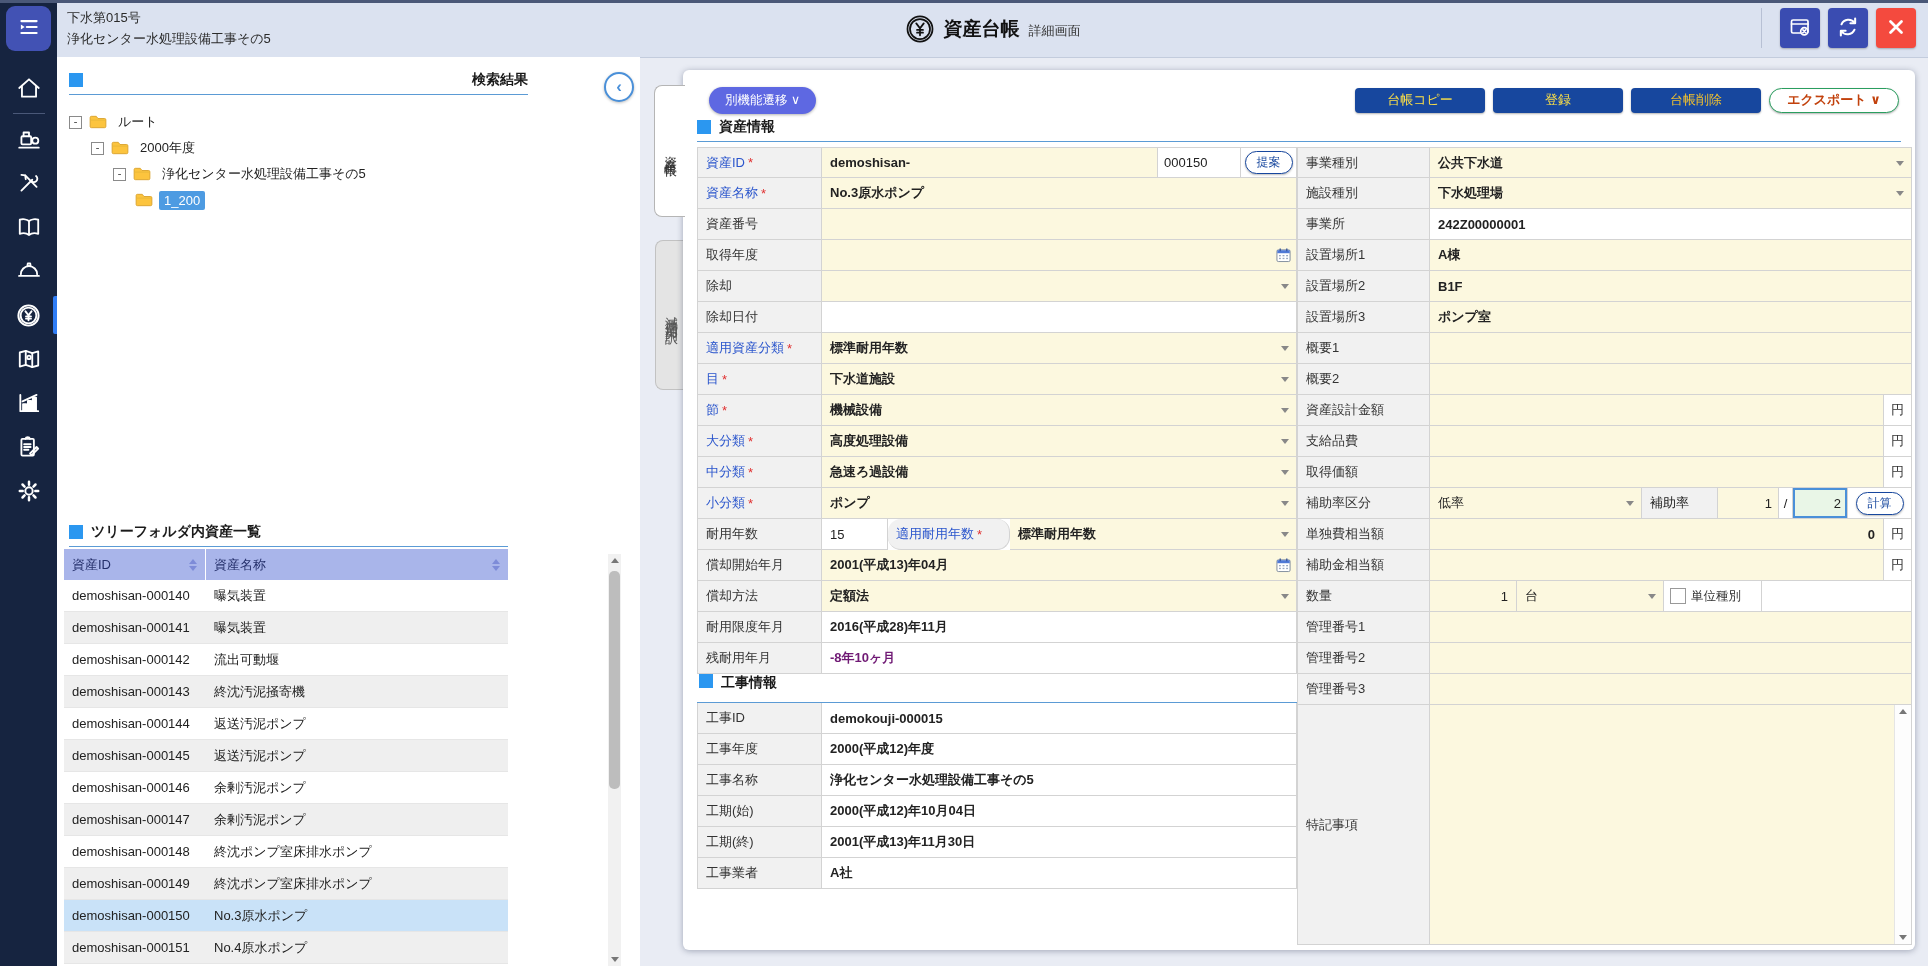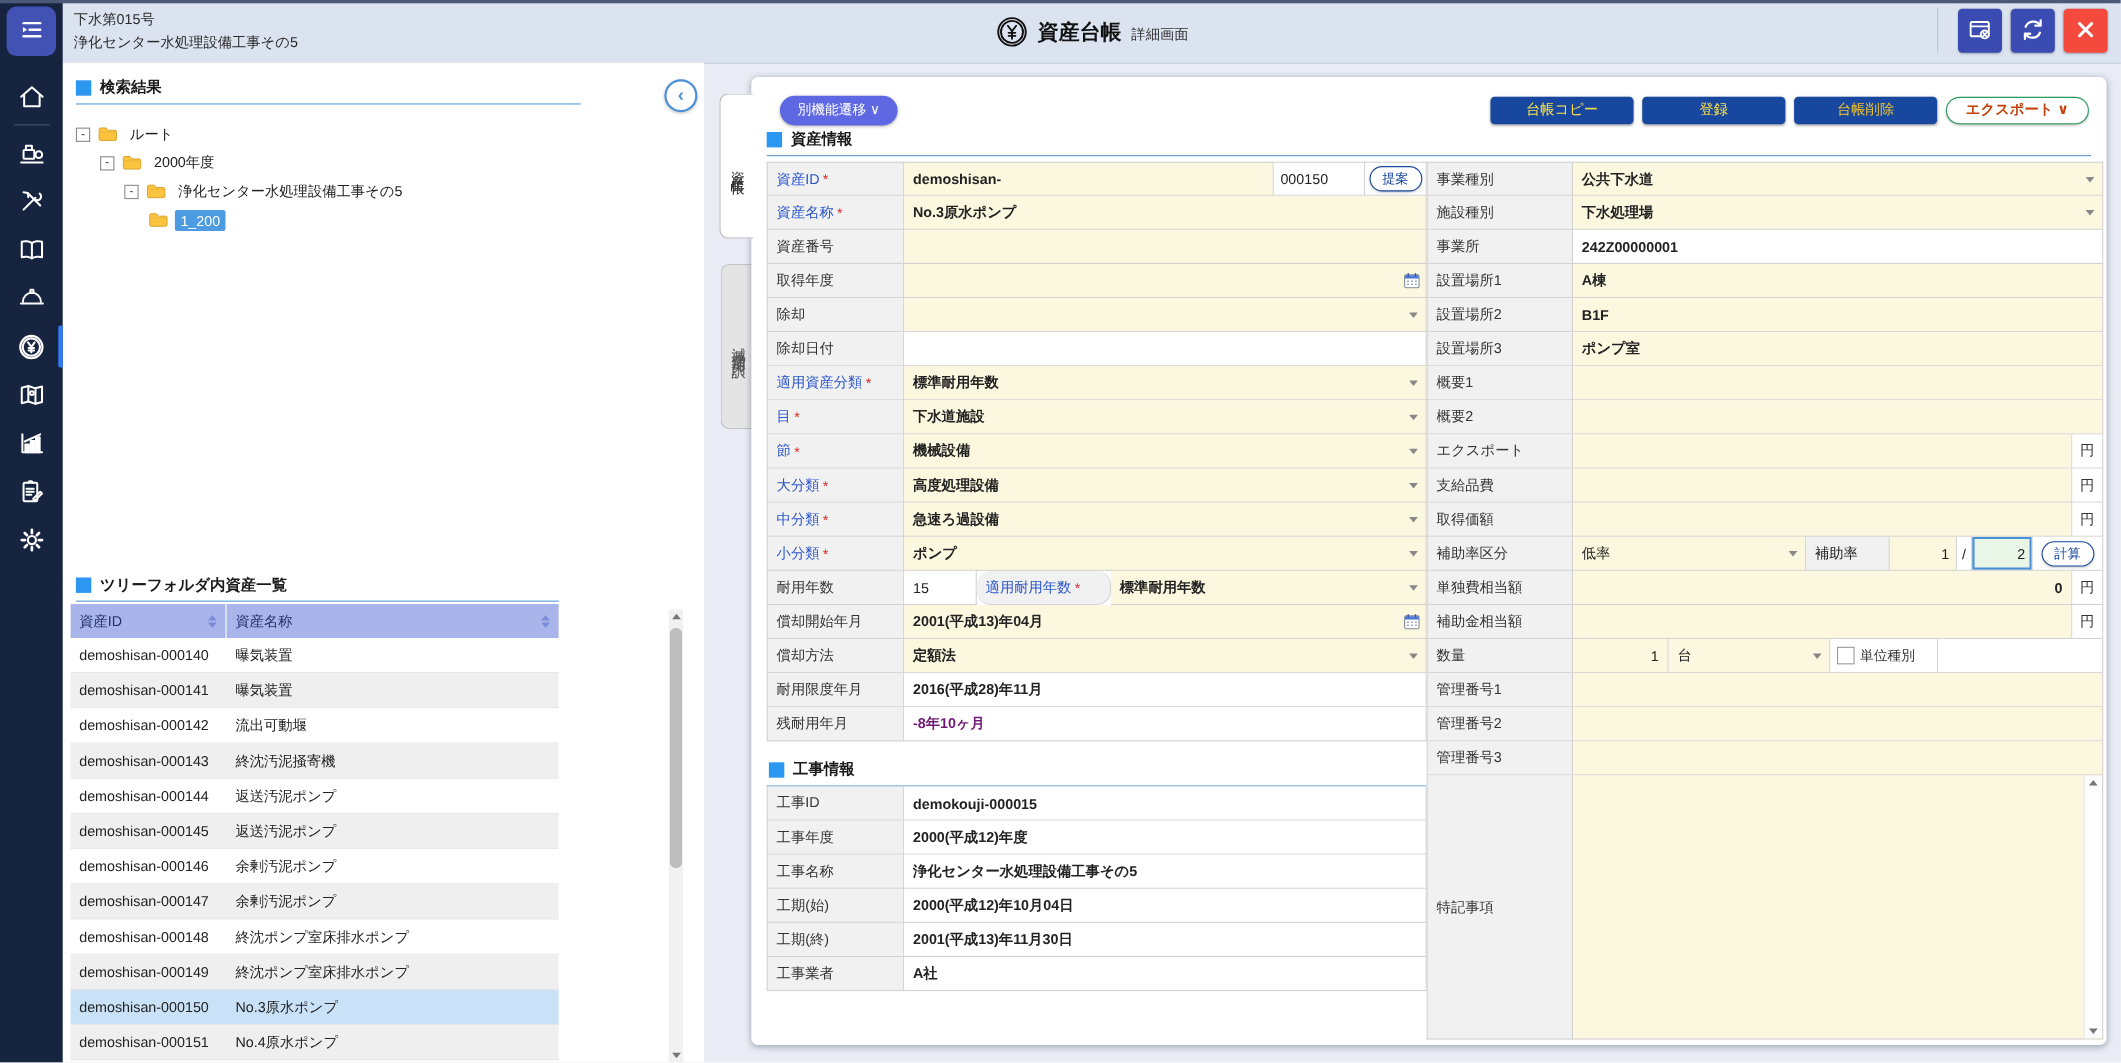--- a/index.html
+++ b/index.html
@@ -26,21 +26,21 @@
   .side-item{width:57px;height:44px;display:flex;align-items:center;justify-content:center;position:relative;cursor:pointer;}
   .side-item.active::after{content:"";position:absolute;right:0;top:3px;bottom:3px;width:4px;background:#2f7df6;border-radius:2px 0 0 2px;}
   .side-div{width:32px;height:1px;background:#4a5878;margin:3px 0;}
   .side-ic svg{display:block;}
 
   
   .left-panel{position:absolute;left:57px;top:57px;width:583px;height:909px;background:#fff;}
   .sec-head{display:flex;align-items:center;gap:8px;border-bottom:1px solid #5b9bd5;padding-bottom:5px;}
   .sq{width:14px;height:14px;background:#2b97f0;flex:none;}
   .sec-title{font-size:14px;font-weight:bold;color:#1a1a1a;}
-  .search-head{position:absolute;left:12px;top:14px;width:459px;}
+  .search-head{position:absolute;left:12px;top:14px;width:459px;justify-content:space-between;}
   .collapse-btn{position:absolute;right:6px;top:15px;width:26px;height:26px;border:2px solid #4a90d9;border-radius:50%;background:#fff;color:#4a90d9;
     font-size:17px;font-weight:bold;display:flex;align-items:center;justify-content:center;box-shadow:0 1px 3px rgba(0,0,0,.25);cursor:pointer;z-index:3;}
   .tree{position:absolute;left:6px;top:52px;width:540px;}
   .tree-row{height:26px;display:flex;align-items:center;cursor:pointer;}
   .expander{width:11px;height:11px;border:1px solid #8a8a8a;background:#fff;color:#444;font-size:11px;line-height:9px;text-align:center;margin-right:7px;flex:none;font-family:"DejaVu Sans Mono",monospace;}
   .folder{margin-right:6px;display:flex;flex:none;}
   .tree-label{font-size:13px;color:#222;padding:2px 5px;}
   .tree-label.sel{background:#4d9be2;color:#fff;border-radius:2px;}
   .list-head{position:absolute;left:12px;top:466px;width:439px;}
   .asset-table{position:absolute;left:7px;top:492px;width:444px;height:417px;overflow:hidden;}
@@ -111,21 +111,21 @@
   .w61{width:61px;flex:none;justify-content:flex-end;padding:0 6px;}
   .slash{width:14px;flex:none;justify-content:center;background:#fff;}
   .gden{width:55px;flex:none;background:#e9f6e7;box-shadow:inset 0 0 0 2px #4a90d9;justify-content:flex-end;padding:0 6px;}
   .btnc{flex:1;background:#fff;justify-content:center;padding:0 2px;}
   .w87{width:87px;flex:none;justify-content:flex-end;padding:0 8px;}
   .w147{width:147px;flex:none;}
   .chk{width:98px;flex:none;background:#fff;padding:0 6px;gap:5px;}
   .cbx{width:14px;height:14px;border:1px solid #999;background:#fff;flex:none;cursor:pointer;}
   .chklbl{font-size:12.5px;color:#333;}
   .tascroll{position:absolute;right:0;top:0;bottom:0;width:17px;background:#fdfdfd;border-left:1px solid #e5e5e5;display:flex;flex-direction:column;justify-content:space-between;align-items:center;padding:4px 0;box-sizing:border-box;}
-  .sub-head{height:28px;display:flex;align-items:center;gap:8px;border-bottom:1px solid #5b9bd5;padding-left:2px;margin-top:12px;}
+  .sub-head{height:28px;display:flex;gap:8px;border-bottom:1px solid #5b9bd5;padding-left:2px;margin-top:0;}
 </style>
 </head>
 <body>
 
 <div class="top-edge"></div>
 
 <div class="sidebar">
   <div class="ham">
     <span>
       <svg width="26" height="26" viewBox="0 0 24 24" fill="none" stroke="#fff" stroke-width="2" stroke-linecap="round">
@@ -743,21 +743,21 @@
         <div class="frow">
           <div class="fcell flabel">
             <span class="lbl">概要2</span>
           </div>
           <div class="fcell fval yl">
             <span class="vtext"></span>
           </div>
         </div>
         <div class="frow">
           <div class="fcell flabel">
-            <span class="lbl">エクスポート</span>
+            <span class="lbl">資産設計金額</span>
           </div>
           <div class="fcell fval yl">
             <span class="vtext"></span>
           </div>
           <div class="fcell funit">円</div>
         </div>
         <div class="frow">
           <div class="fcell flabel">
             <span class="lbl">支給品費</span>
           </div>

